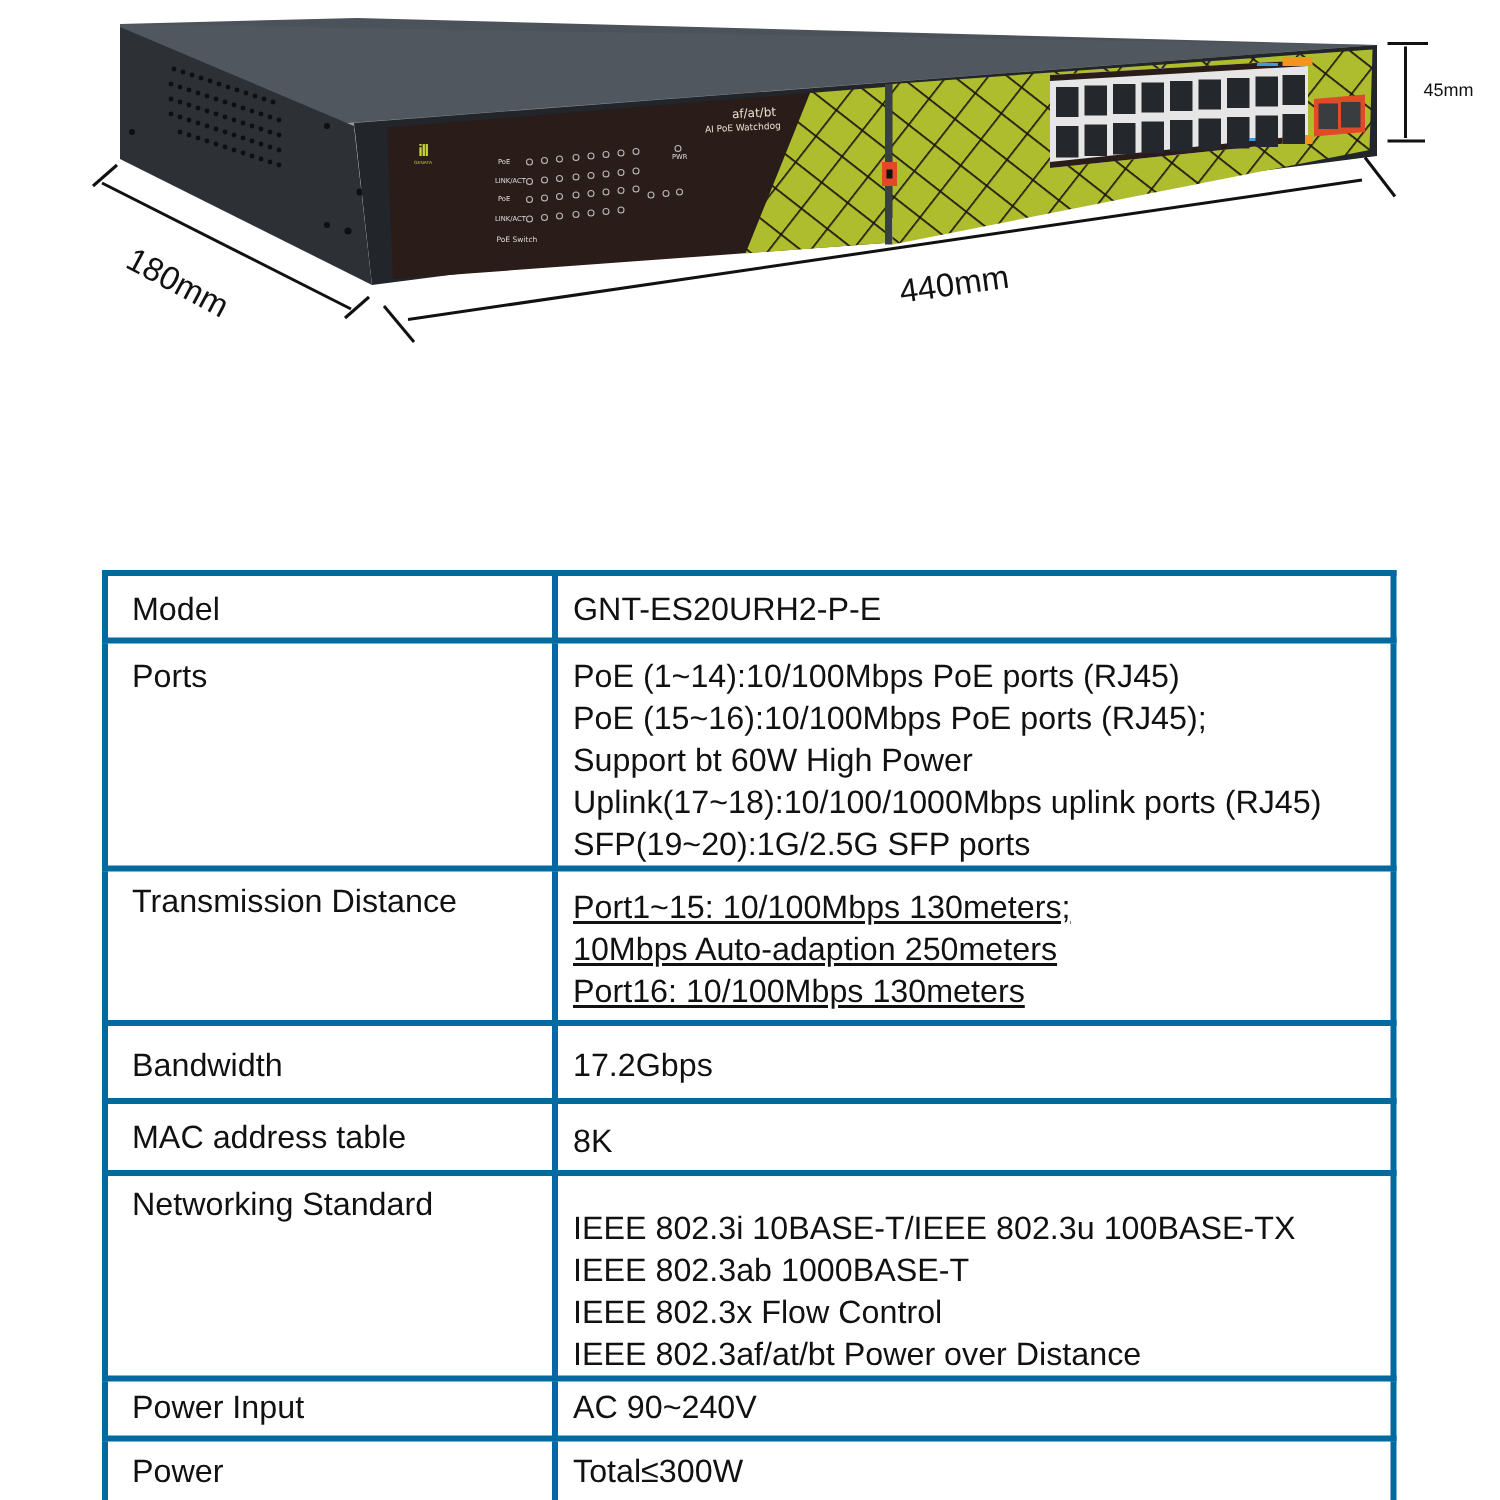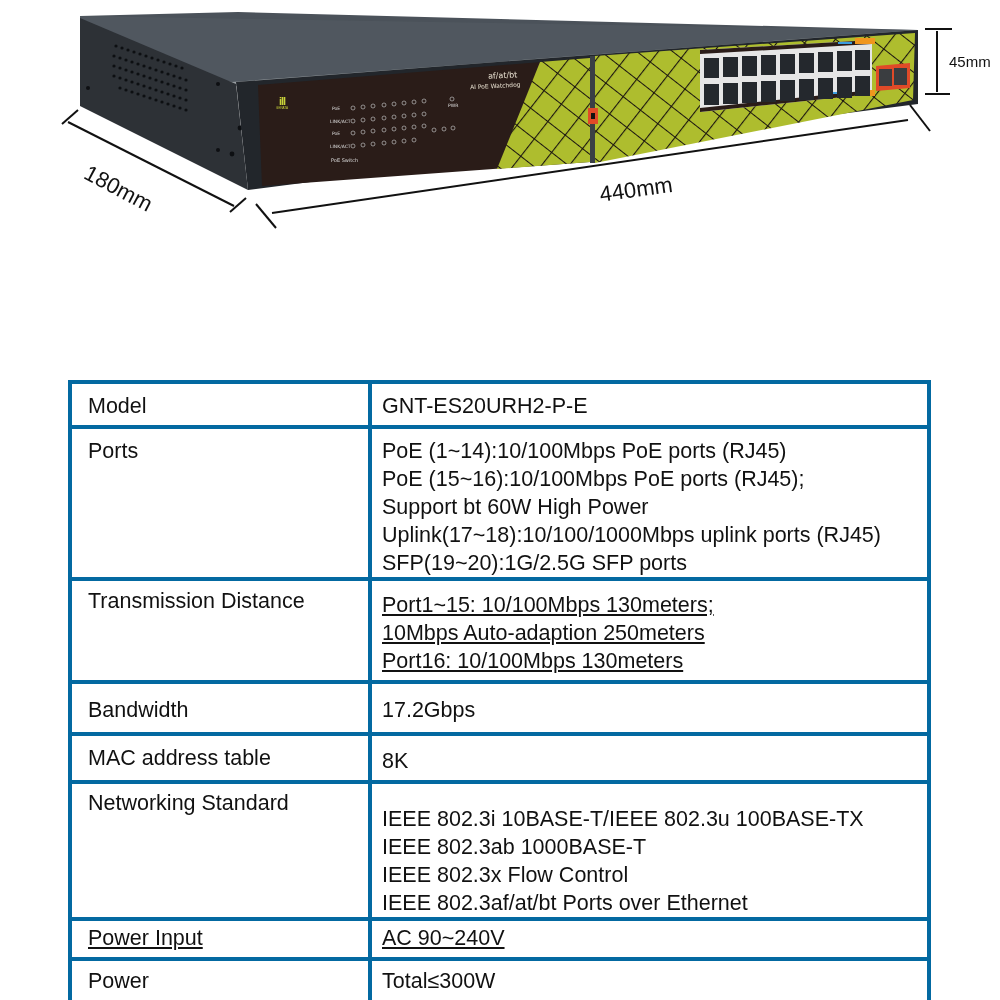--- a/index.html
+++ b/index.html
@@ -5,21 +5,21 @@
   * { box-sizing: border-box; margin: 0; padding: 0; }
   html, body { width: 1000px; height: 1000px; background: #ffffff; overflow: hidden; }
   body { position: relative; font-family: "Liberation Sans", sans-serif; color: #111; }
 
   
   .product { position: absolute; left: 0; top: 0; width: 1000px; height: 240px; }
   .product svg { position: absolute; left: 0; top: 0; }
   .dim-label { position: absolute; font-family: "Liberation Sans", sans-serif; color: #111; white-space: nowrap; }
   .dim-depth { left: 92px; top: 160px; font-size: 22px; transform: rotate(28deg); transform-origin: left top; }
   .dim-width { left: 598px; top: 182px; font-size: 22px; transform: rotate(-8deg); transform-origin: left top; }
-  .dim-height { left: 949px; top: 53px; font-size: 15px; }
+  .dim-height { left: 949px; top: 53px; font-size: 12px; }
   .panel-text { position: absolute; color: #e8e0d0; font-family: "DejaVu Sans", sans-serif; white-space: nowrap; }
   .brand { position: absolute; left: 272px; top: 96px; width: 20px; text-align: center; }
   .brand-mark { color: #c8d23a; font-size: 11px; font-weight: bold; letter-spacing: -1px; display: block; line-height: 10px; }
   .brand-name { color: #c8d23a; font-size: 3px; display: block; }
   .std-text { left: 488px; top: 71px; font-size: 8px; transform: rotate(-3deg); }
   .watchdog-text { left: 470px; top: 82px; font-size: 6px; transform: rotate(-3deg); }
   .led-label { position: absolute; color: #ddd; font-size: 4.5px; font-family: "DejaVu Sans", sans-serif; }
   .switch-label { left: 331px; top: 157px; font-size: 5px; color: #ddd; }
 
   
@@ -37,21 +37,21 @@
   .row-dist td.k { padding-top: 6px; }
   .row-dist td.v { padding-top: 10px; padding-left: 7px; text-decoration: underline; }
   .row-bw td { height: 52px; }
   .row-bw td.k, .row-bw td.v { padding-top: 12px; }
   .row-mac td { height: 48px; }
   .row-mac td.k { padding-top: 8px; }
   .row-mac td.v { padding-top: 11px; }
   .row-net td { height: 109px; }
   .row-net td.k { padding-top: 5px; }
   .row-net td.v { padding-top: 21px; }
-  .row-pin td { height: 40px; text-decoration: underline; }
+  .row-pin td { height: 40px; }
   .row-pin td.k, .row-pin td.v { padding-top: 3px; }
   .row-pwr td { height: 43px; }
   .row-pwr td.k, .row-pwr td.v { padding-top: 6px; }
   .row-tail td { height: 30px; }
   .row-tail td.v { padding-top: 6px; }
   .spec-table td.k, .spec-table td.v { padding-left: 16px; }
   .spec-table td.v { padding-left: 10px; }
 </style>
 </head>
 <body>
@@ -294,21 +294,21 @@
     <td class="v">
       <span class="line">8K</span>
     </td>
   </tr>
   <tr class="row-net">
     <td class="k">Networking Standard</td>
     <td class="v">
       <span class="line">IEEE 802.3i 10BASE-T/IEEE 802.3u 100BASE-TX</span>
       <span class="line">IEEE 802.3ab 1000BASE-T</span>
       <span class="line">IEEE 802.3x Flow Control</span>
-      <span class="line">IEEE 802.3af/at/bt Ports over Ethernet</span>
+      <span class="line">IEEE 802.3af/at/bt Power over Distance</span>
     </td>
   </tr>
   <tr class="row-pin">
     <td class="k">Power Input</td>
     <td class="v">
       <span class="line">AC 90~240V</span>
     </td>
   </tr>
   <tr class="row-pwr">
     <td class="k">Power</td>

